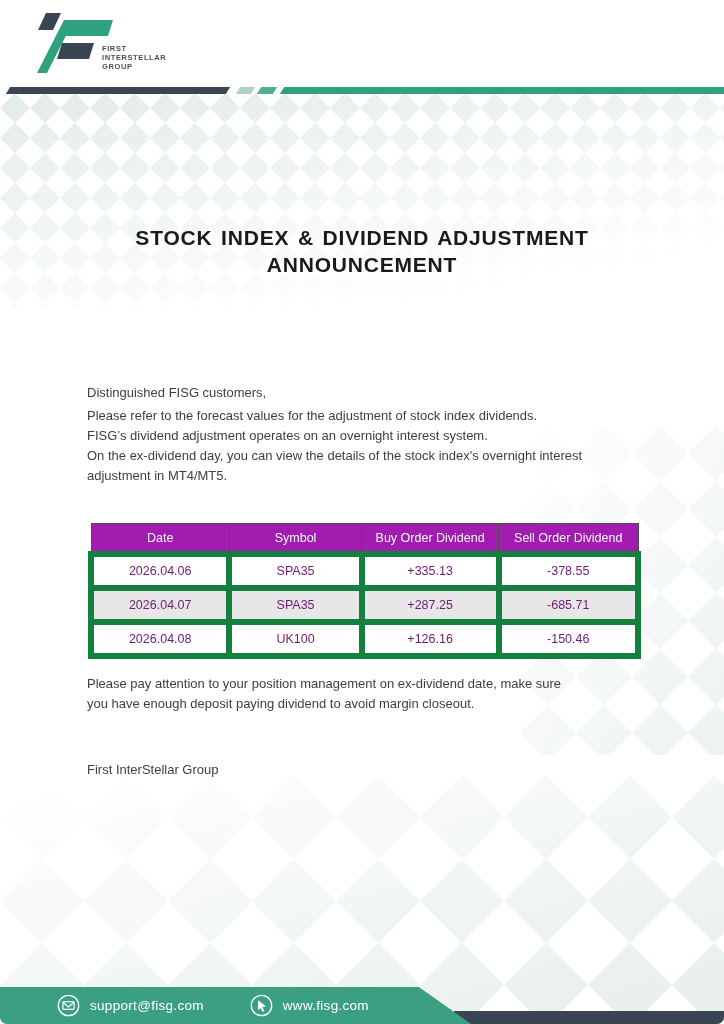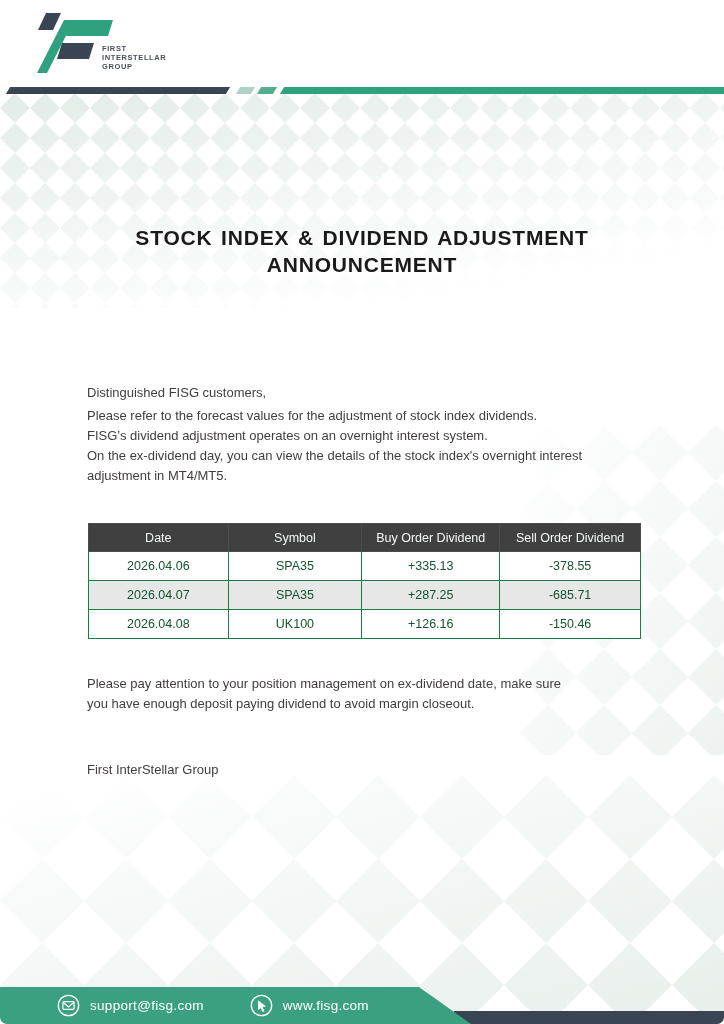--- a/index.html
+++ b/index.html
@@ -31,26 +31,26 @@
   .textblock{left:87px;width:555px;font-size:13px;line-height:20px;color:#413d3e;}
   .salutation{top:383px;}
   .paragraph{top:406px;}
   .closing{top:674px;}
   .signature{top:760px;}
 
   
   .divtable{top:523px;left:88px;width:553px;border-collapse:collapse;font-size:12.5px;}
   .divtable table{width:100%;border-collapse:collapse;table-layout:fixed;}
   .divtable th{
-    background:#404040;color:#f4f9f7;font-weight:normal;font-size:12.5px;
+    background:#a21caf;color:#f4f9f7;font-weight:normal;font-size:12.5px;
     height:25px;border:1px solid #4c4c4e;border-bottom:1px solid #4c4c4e;
   }
   .divtable td{
-    background:#ffffff;color:#14532d;text-align:center;height:26px;
-    border:1px solid #15803d;
+    background:#ffffff;color:#701a75;text-align:center;height:26px;
+    border:6px solid #15803d;
   }
   .divtable tr.alt td{background:#e7e7e8;}
   .col-date{width:25.3%;}.col-symbol{width:24.2%;}.col-buy{width:25.0%;}.col-sell{width:25.5%;}
 
   
   .footer-dark{position:absolute;z-index:1;right:0;bottom:0;width:270px;height:13px;background:#3a4553;}
   .footer-green{
     position:absolute;z-index:2;left:0;bottom:0;width:480px;height:37px;background:#3ba081;
     -webkit-clip-path:polygon(0 0,419px 0,471px 37px,0 37px);
     clip-path:polygon(0 0,419px 0,471px 37px,0 37px);

